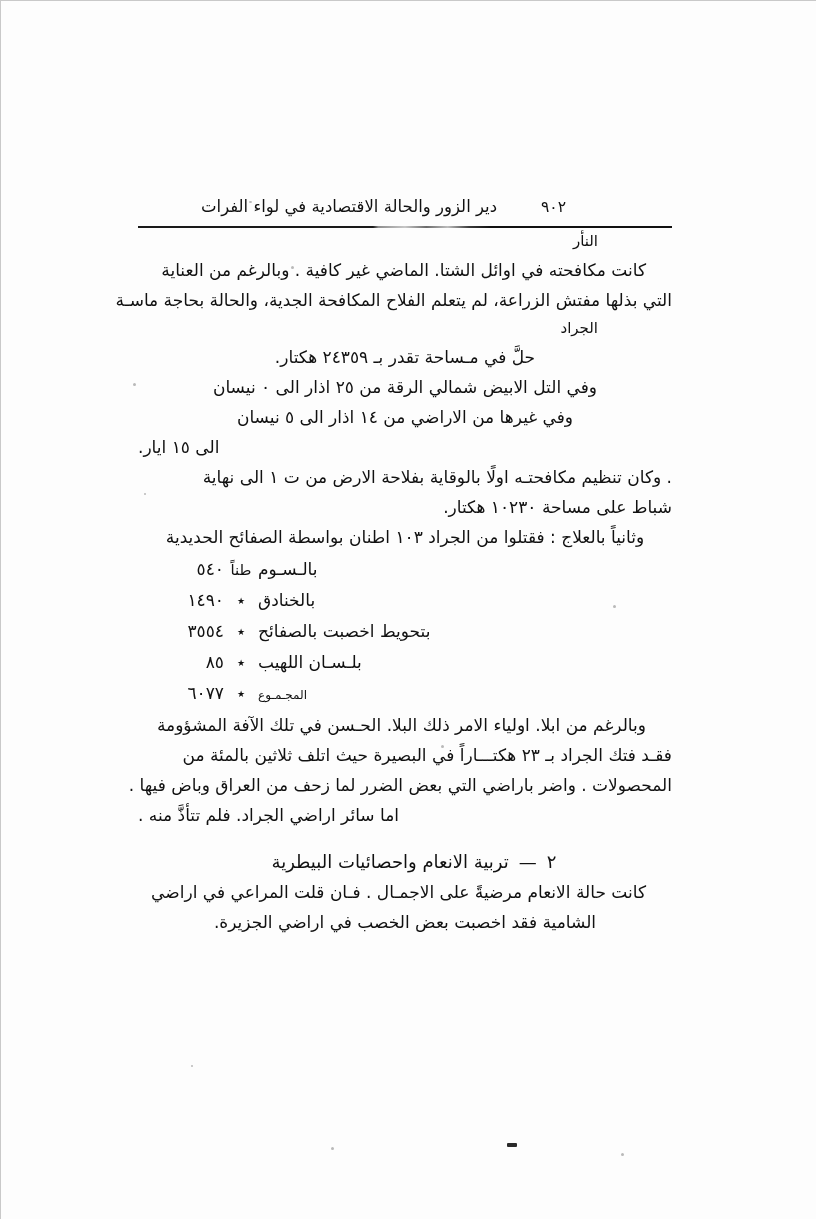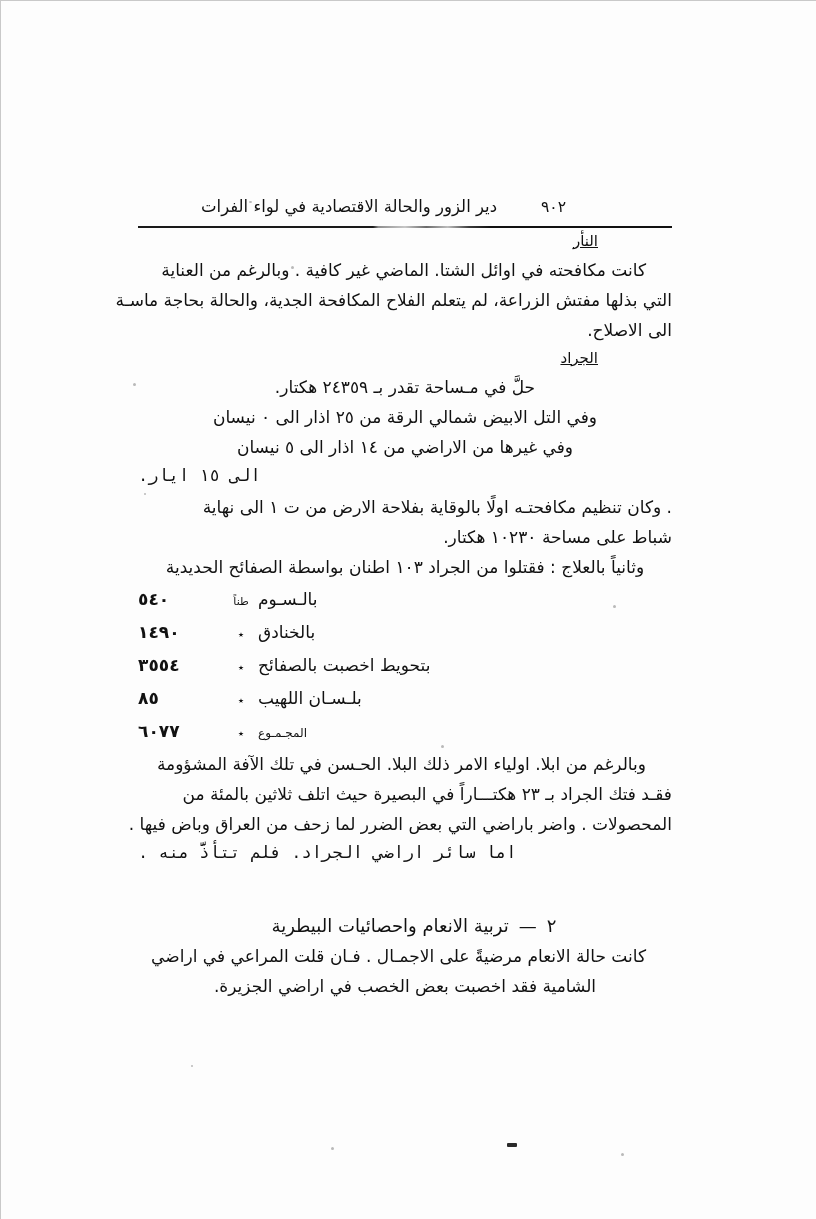--- a/index.html
+++ b/index.html
@@ -68,54 +68,53 @@
     font-size: 17px;
     line-height: 30px;
     white-space: nowrap;
     letter-spacing: 0px;
   }
   .sub {                
     font-size: 15px;
     line-height: 27px;
     padding-right: 74px;
   }
-  .right   { text-align: right; text-decoration: underline; }
+  .right   { text-align: right; }
   .center  { text-align: center; }
-  .left    { text-align: left; font-family: Liberation Mono, monospace; }
+  .left    { text-align: left; }
 
   .indent   { padding-right: 26px; }
   .gap-top  { }
-  .gap-top-xl { margin-top: 42px; }
+  .gap-top-xl { margin-top: 17px; }
 
   
   .stat-list { margin-top: 2px; }
   .stat-row {
     display: flex;
     flex-direction: row;
     justify-content: flex-end;
     align-items: baseline;
     font-size: 17px;
     line-height: 30px;
     white-space: nowrap;
   }
   .stat-label {
     width: 200px;
     text-align: left;
     padding-right: 6px;
   }
   .stat-unit {
     width: 34px;
     text-align: center;
-    font-size: 11px;
+    font-size: 15px;
   }
   .stat-value {
     width: 86px;
-    text-align: left;
+    text-align: right;
     letter-spacing: 1px;
-    font-weight: bold;
   }
   .stat-pad { width: 96px; }
   .stat-row.total .stat-label { font-size: 12px; }
 
   
   .section-heading {
     font-size: 18px;
     line-height: 30px;
     text-align: center;
     padding-left: 18px;
@@ -141,21 +140,20 @@
 
     <div class="running-head">
       <span class="folio">٩٠٢</span>
       <span class="head-title">دير الزور والحالة الاقتصادية في لواء الفرات</span>
     </div>
     <div class="rule"></div>
 
     <div class="sub right">النأر</div>
     <div class="ln indent">كانت مكافحته في اوائل الشتا. الماضي  غير  كافية . وبالرغم من العناية</div>
     <div class="ln">التي بذلها مفتش الزراعة، لم يتعلم الفلاح المكافحة الجدية، والحالة بحاجة ماسـة</div>
-    <div class="ln">الى الاصلاح.</div>
 
     <div class="sub right">الجراد</div>
     <div class="ln center">حلَّ في مـساحة تقدر بـ ٢٤٣٥٩ هكتار.</div>
     <div class="ln center">وفي التل الابيض شمالي الرقة من ٢٥ اذار الى ٠ نيسان</div>
     <div class="ln center">وفي غيرها من الاراضي من ١٤ اذار الى ٥ نيسان</div>
     <div class="ln left">الى ١٥ ايار.</div>
     <div class="ln gap-top">. وكان تنظيم مكافحتـه اولًا بالوقاية بفلاحة الارض من ت ١ الى نهاية</div>
     <div class="ln">شباط على مساحة ١٠٢٣٠ هكتار.</div>
     <div class="ln center">وثانياً بالعلاج : فقتلوا من الجراد ١٠٣ اطنان بواسطة الصفائح الحديدية</div>
 

